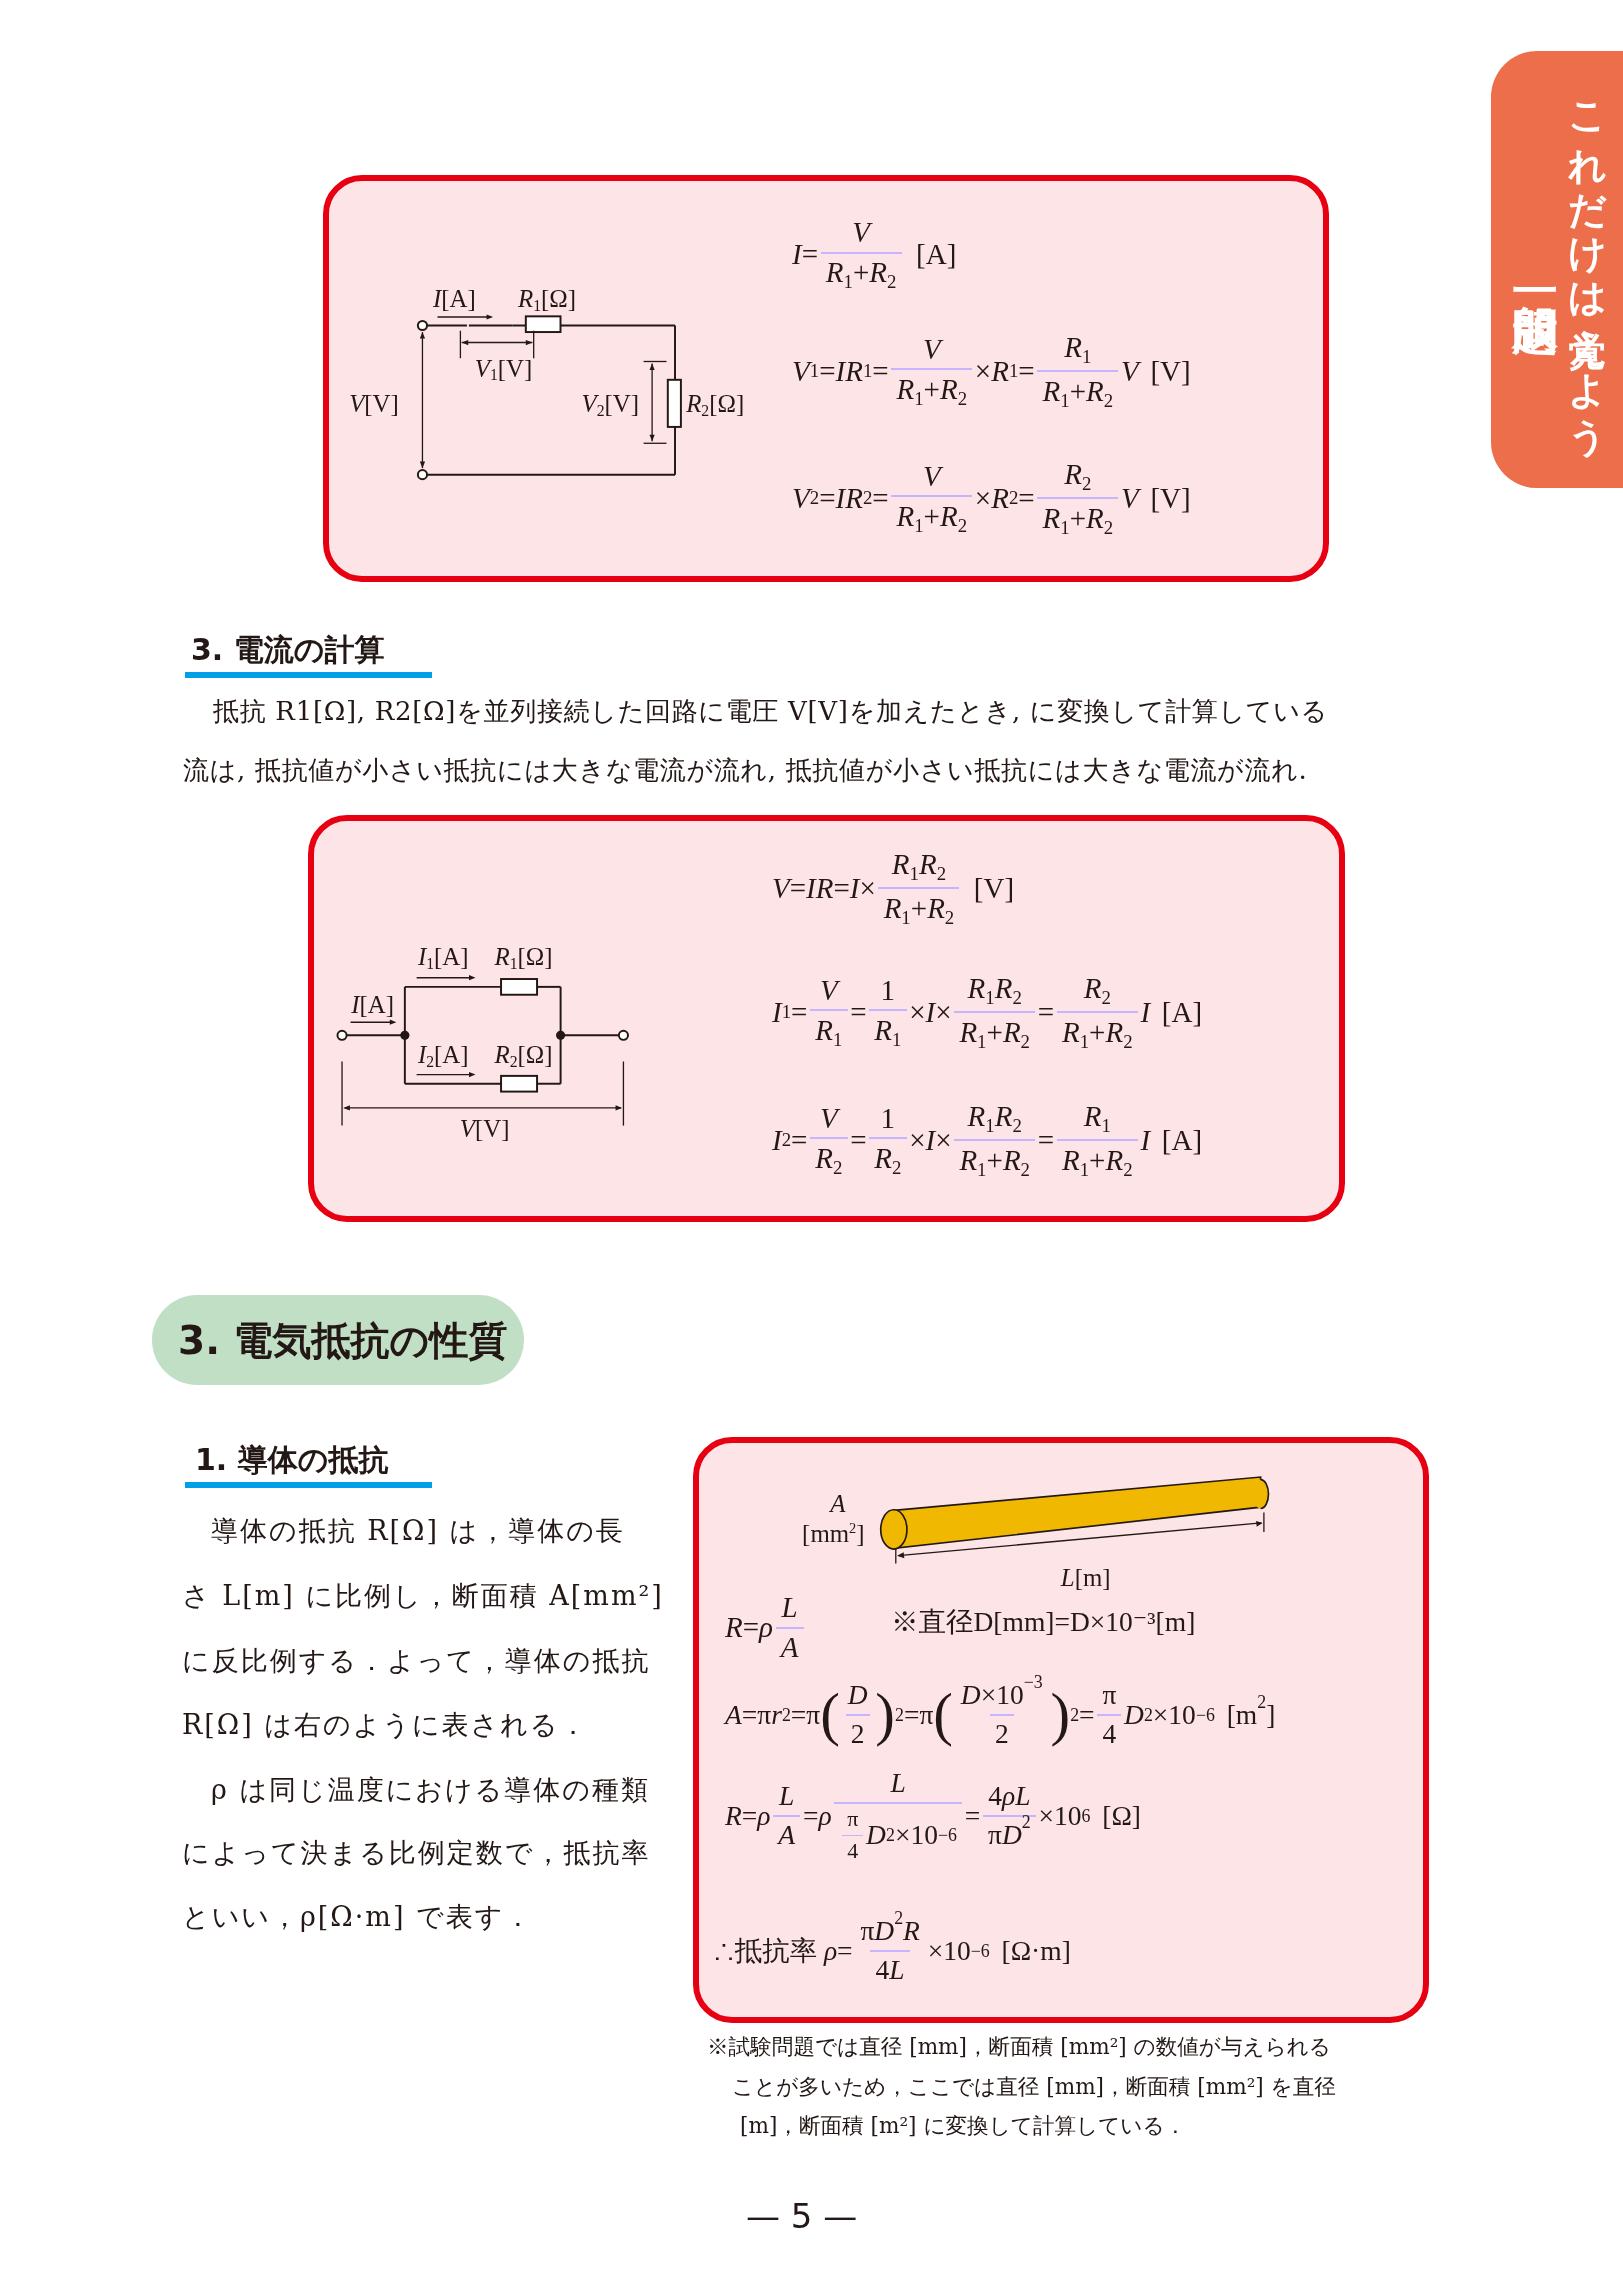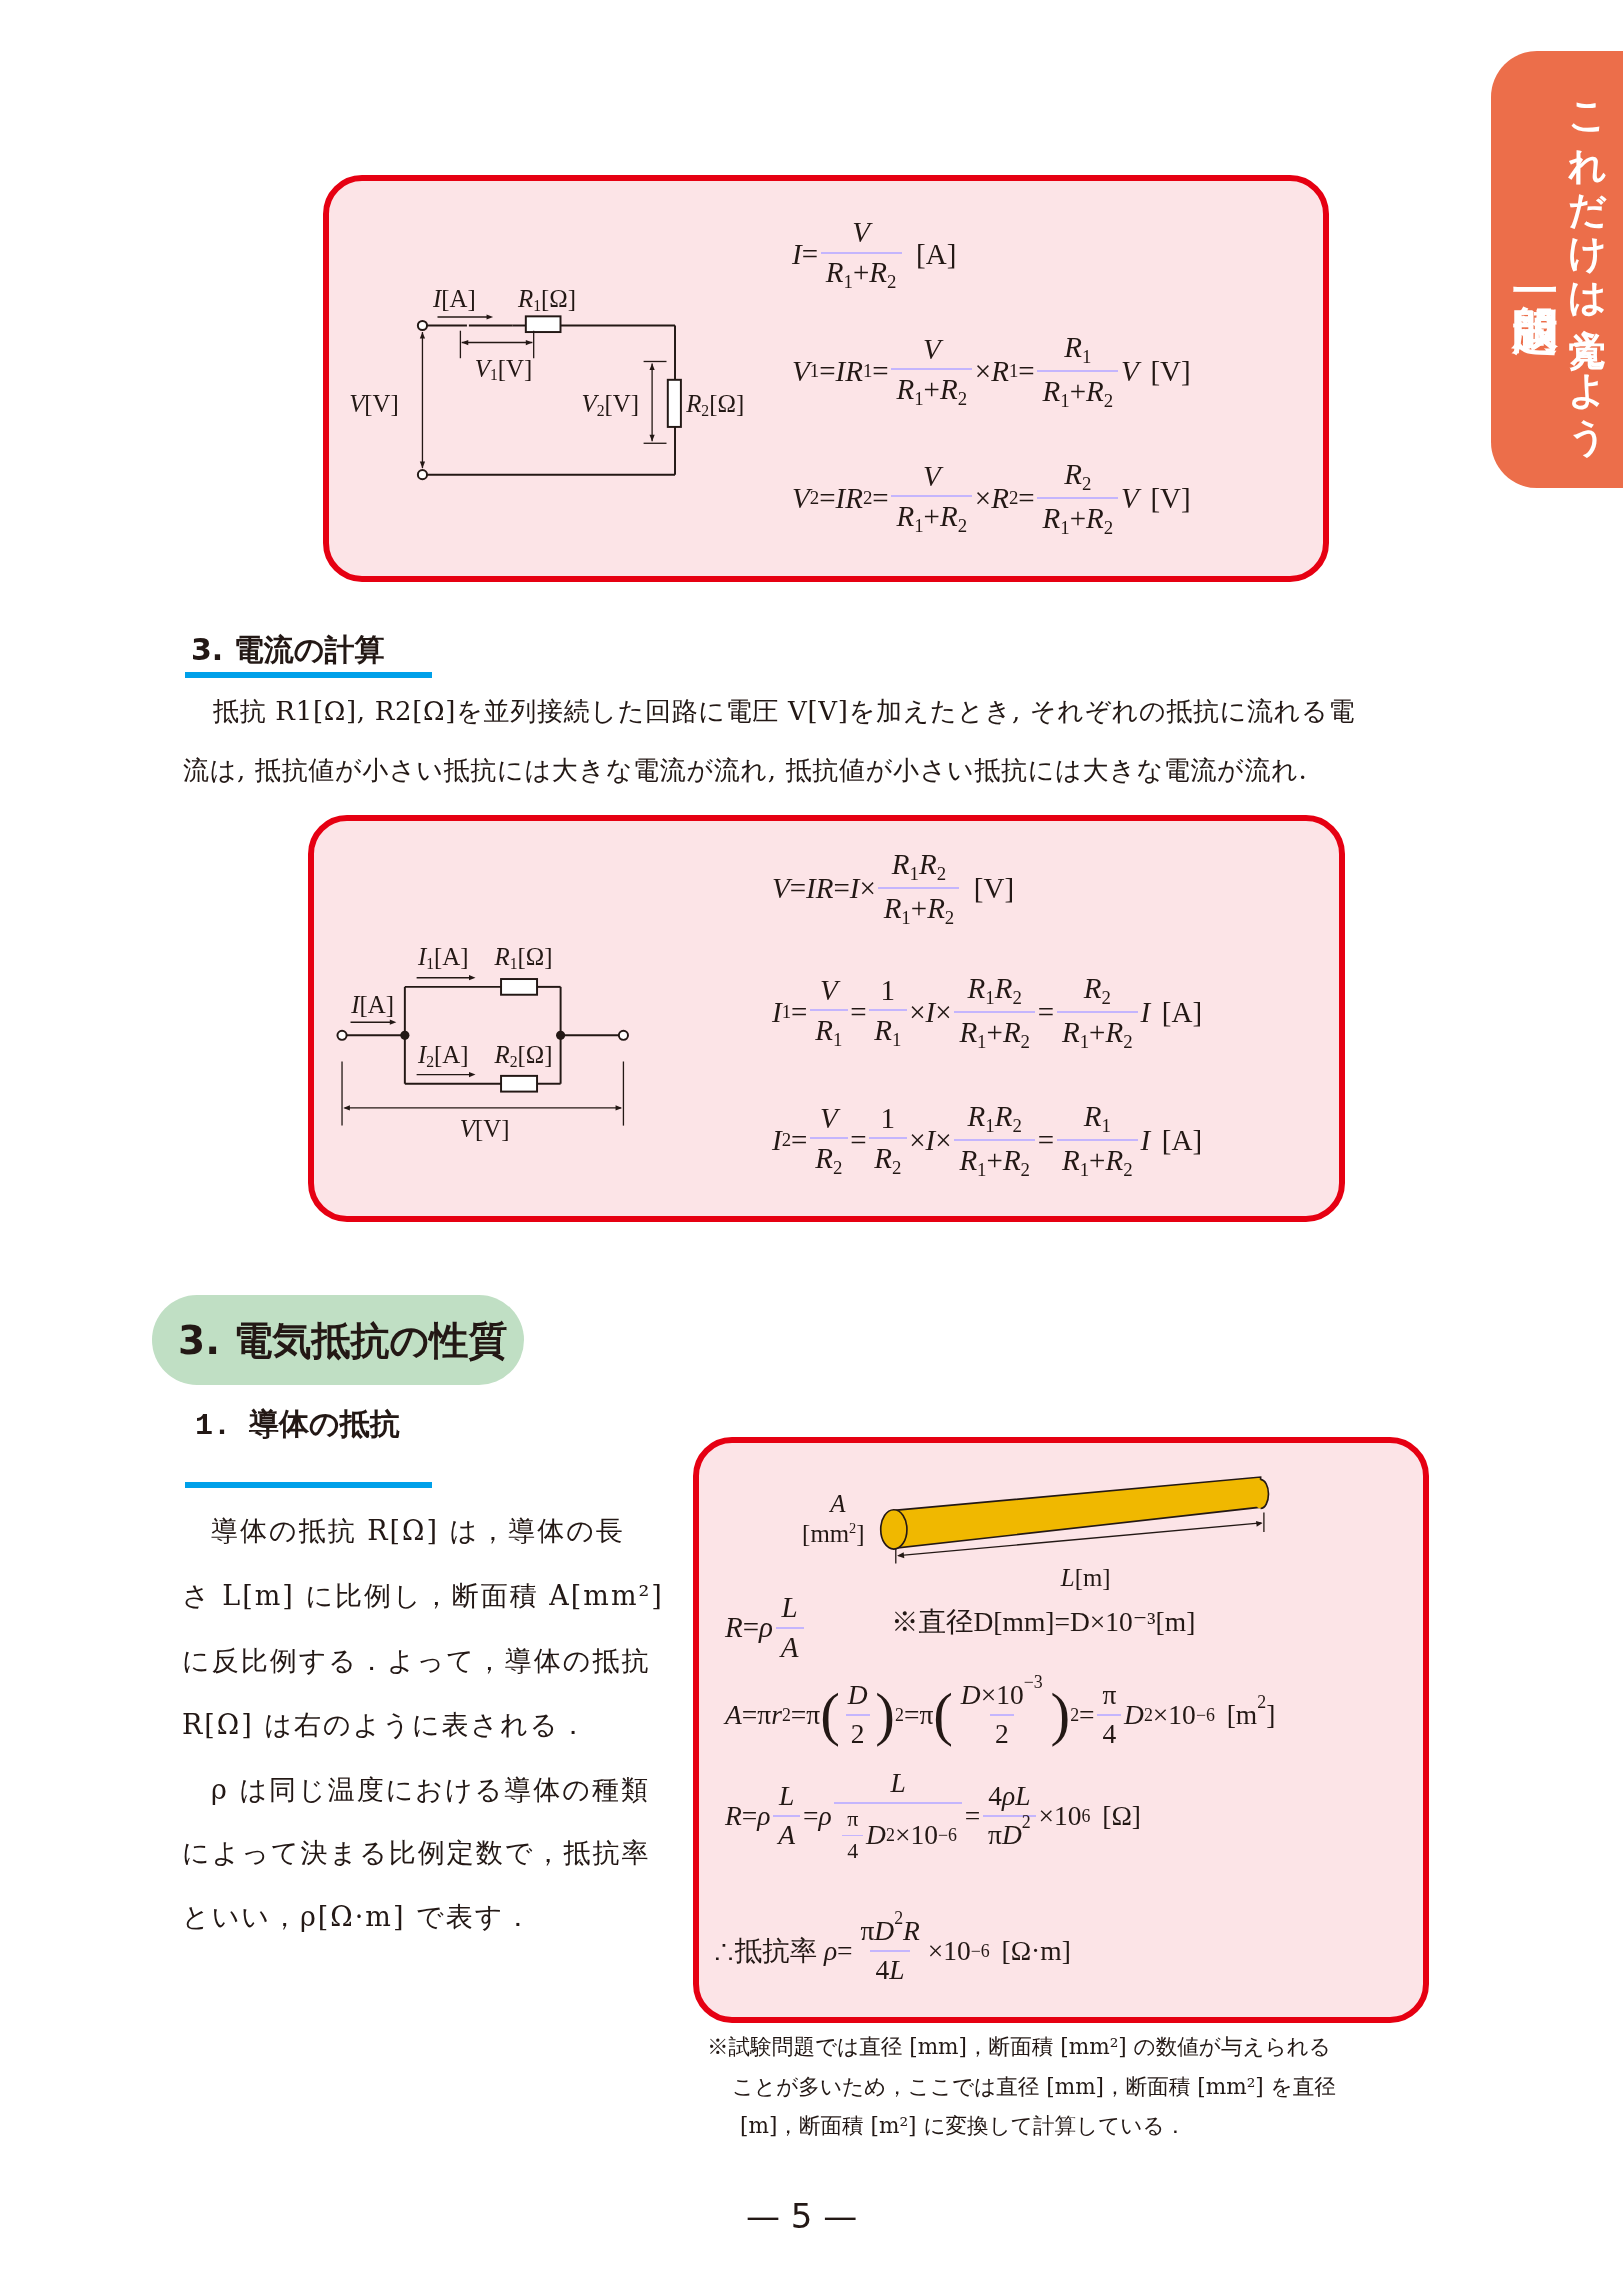--- a/index.html
+++ b/index.html
@@ -118,21 +118,21 @@
       <span class="num"><i>V</i></span>
       <span class="den"><i>R</i><sub>1</sub>+<i>R</i><sub>2</sub></span>
     </span>×<i>R</i><sub>2</sub>=<span class="frac">
       <span class="num"><i>R</i><sub>2</sub></span>
       <span class="den"><i>R</i><sub>1</sub>+<i>R</i><sub>2</sub></span>
     </span><i>V</i><span class="unit">[V]</span>
 </div>
 
 <div class="abs subhead" style="left:191px; top:630px;">3.  電流の計算</div>
 <div class="abs underline" style="left:185px; top:672px; width:247px;"></div>
-<div class="abs body-text" style="left:213px; top:694px;">抵抗 R1[Ω], R2[Ω]を並列接続した回路に電圧 V[V]を加えたとき, それぞれの抵抗に流れる電</div>
+<div class="abs body-text" style="left:213px; top:694px;">抵抗 R1[Ω], R2[Ω]を並列接続した回路に電圧 V[V]を加えたとき, に変換して計算している</div>
 <div class="abs body-text" style="left:183px; top:753px;">流は, 抵抗値が小さい抵抗には大きな電流が流れ, 抵抗値が小さい抵抗には大きな電流が流れ.</div>
 
 <div class="abs box" style="left:308px; top:815px; width:1037px; height:407px;"></div>
 
 <svg class="abs" style="left:308px; top:916px;" width="445" height="236" viewBox="0 0 680 360">
   <g stroke="#231815" stroke-width="3" fill="none">
     <line x1="58" y1="182" x2="148" y2="182"></line>
     <line x1="148" y1="108" x2="148" y2="256"></line>
     <line x1="148" y1="108" x2="295" y2="108"></line>
     <line x1="350" y1="108" x2="386" y2="108"></line>
@@ -203,21 +203,21 @@
       <span class="den"><i>R</i><sub>1</sub>+<i>R</i><sub>2</sub></span>
     </span>=<span class="frac">
       <span class="num"><i>R</i><sub>1</sub></span>
       <span class="den"><i>R</i><sub>1</sub>+<i>R</i><sub>2</sub></span>
     </span><i>I</i><span class="unit">[A]</span>
 </div>
 
 <div class="abs pill" style="left:152px; top:1295px; width:372px; height:90px;"></div>
 <div class="abs pill-text" style="left:178px; top:1314px;">3. 電気抵抗の性質</div>
 
-<div class="abs subhead" style="left:195px; top:1404px;font-family:Liberation Mono, monospace;">1.  導体の抵抗</div>
+<div class="abs subhead" style="left:195px; top:1440px;">1.  導体の抵抗</div>
 <div class="abs underline" style="left:185px; top:1482px; width:247px;"></div>
 
 <div class="abs" style="left:182px; top:1513px;">
   <div class="para" style="position:absolute; top:0px;">　導体の抵抗 R[Ω] は，導体の長</div>
   <div class="para" style="position:absolute; top:65px;">さ L[m] に比例し，断面積 A[mm²]</div>
   <div class="para" style="position:absolute; top:130px;">に反比例する．よって，導体の抵抗</div>
   <div class="para" style="position:absolute; top:194px;">R[Ω] は右のように表される．</div>
   <div class="para" style="position:absolute; top:259px;">　ρ は同じ温度における導体の種類</div>
   <div class="para" style="position:absolute; top:322px;">によって決まる比例定数で，抵抗率</div>
   <div class="para" style="position:absolute; top:386px;">といい，ρ[Ω·m] で表す．</div>

